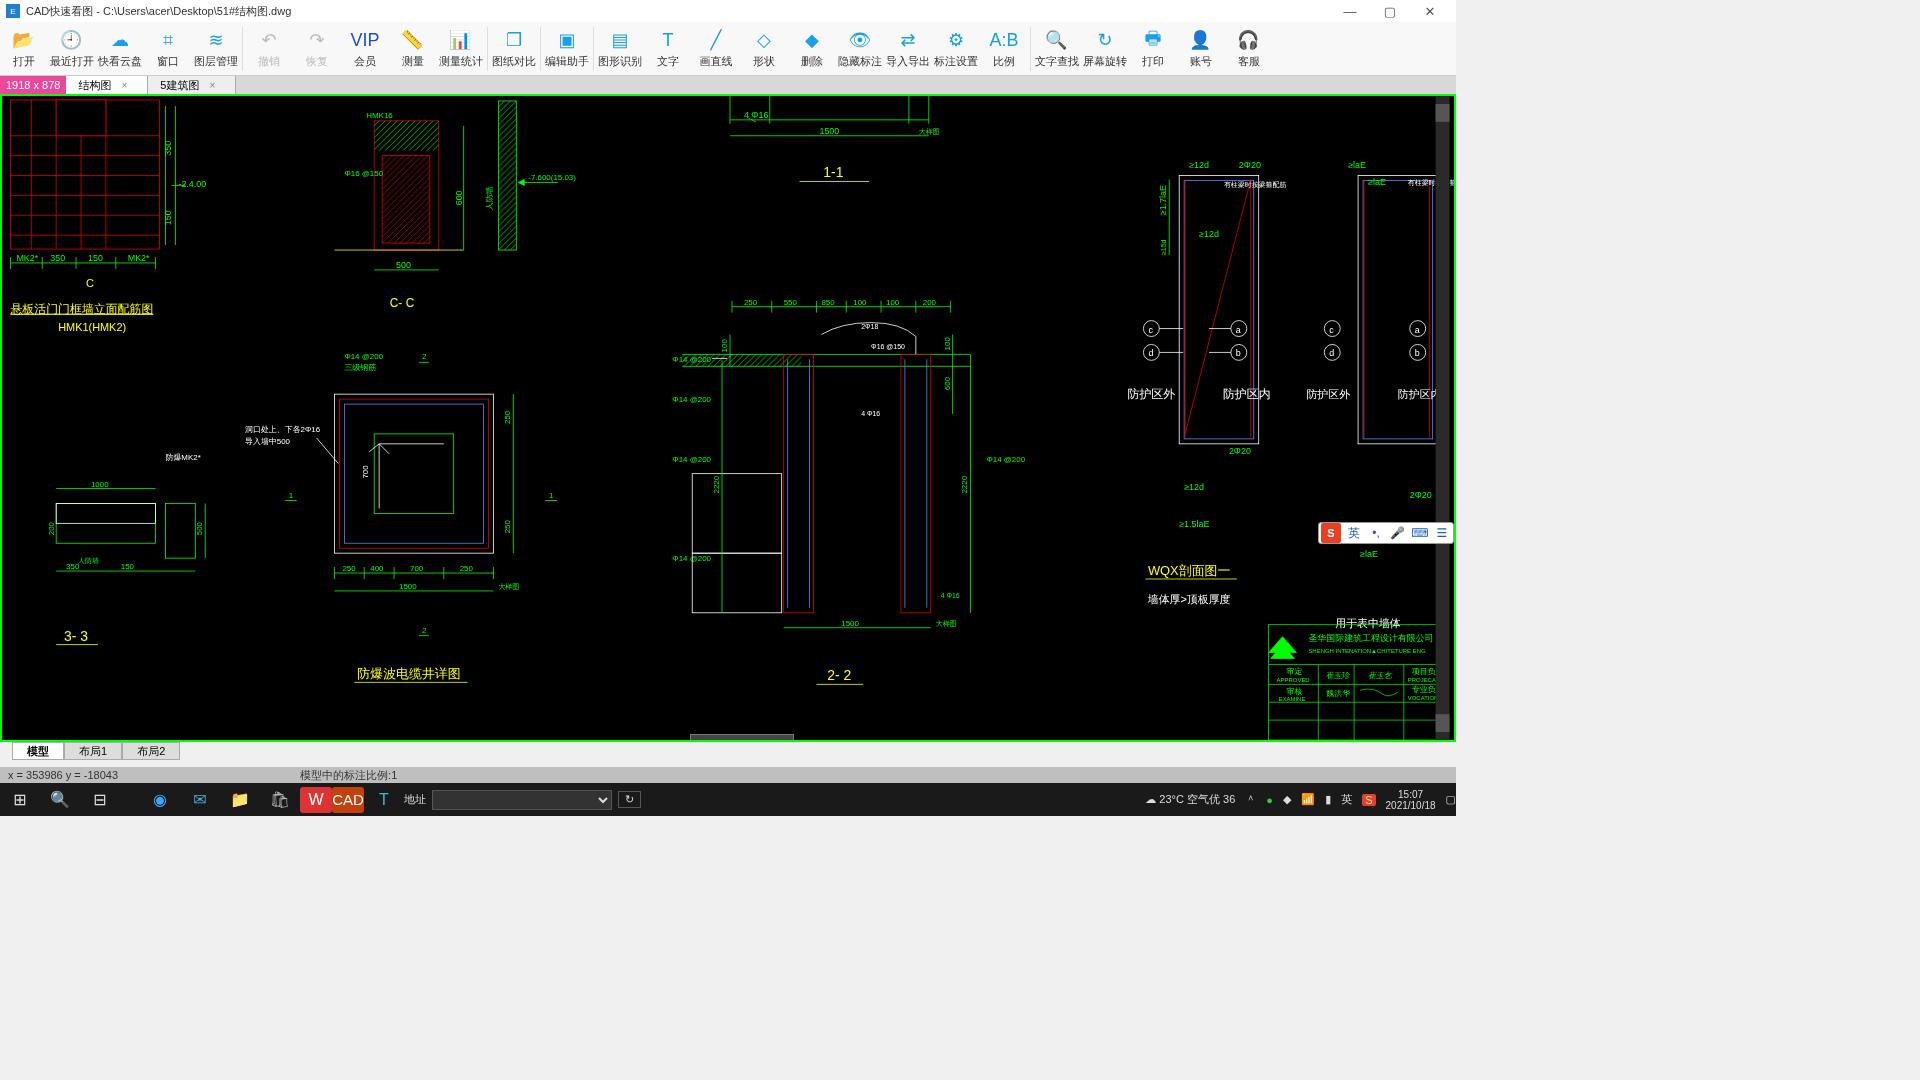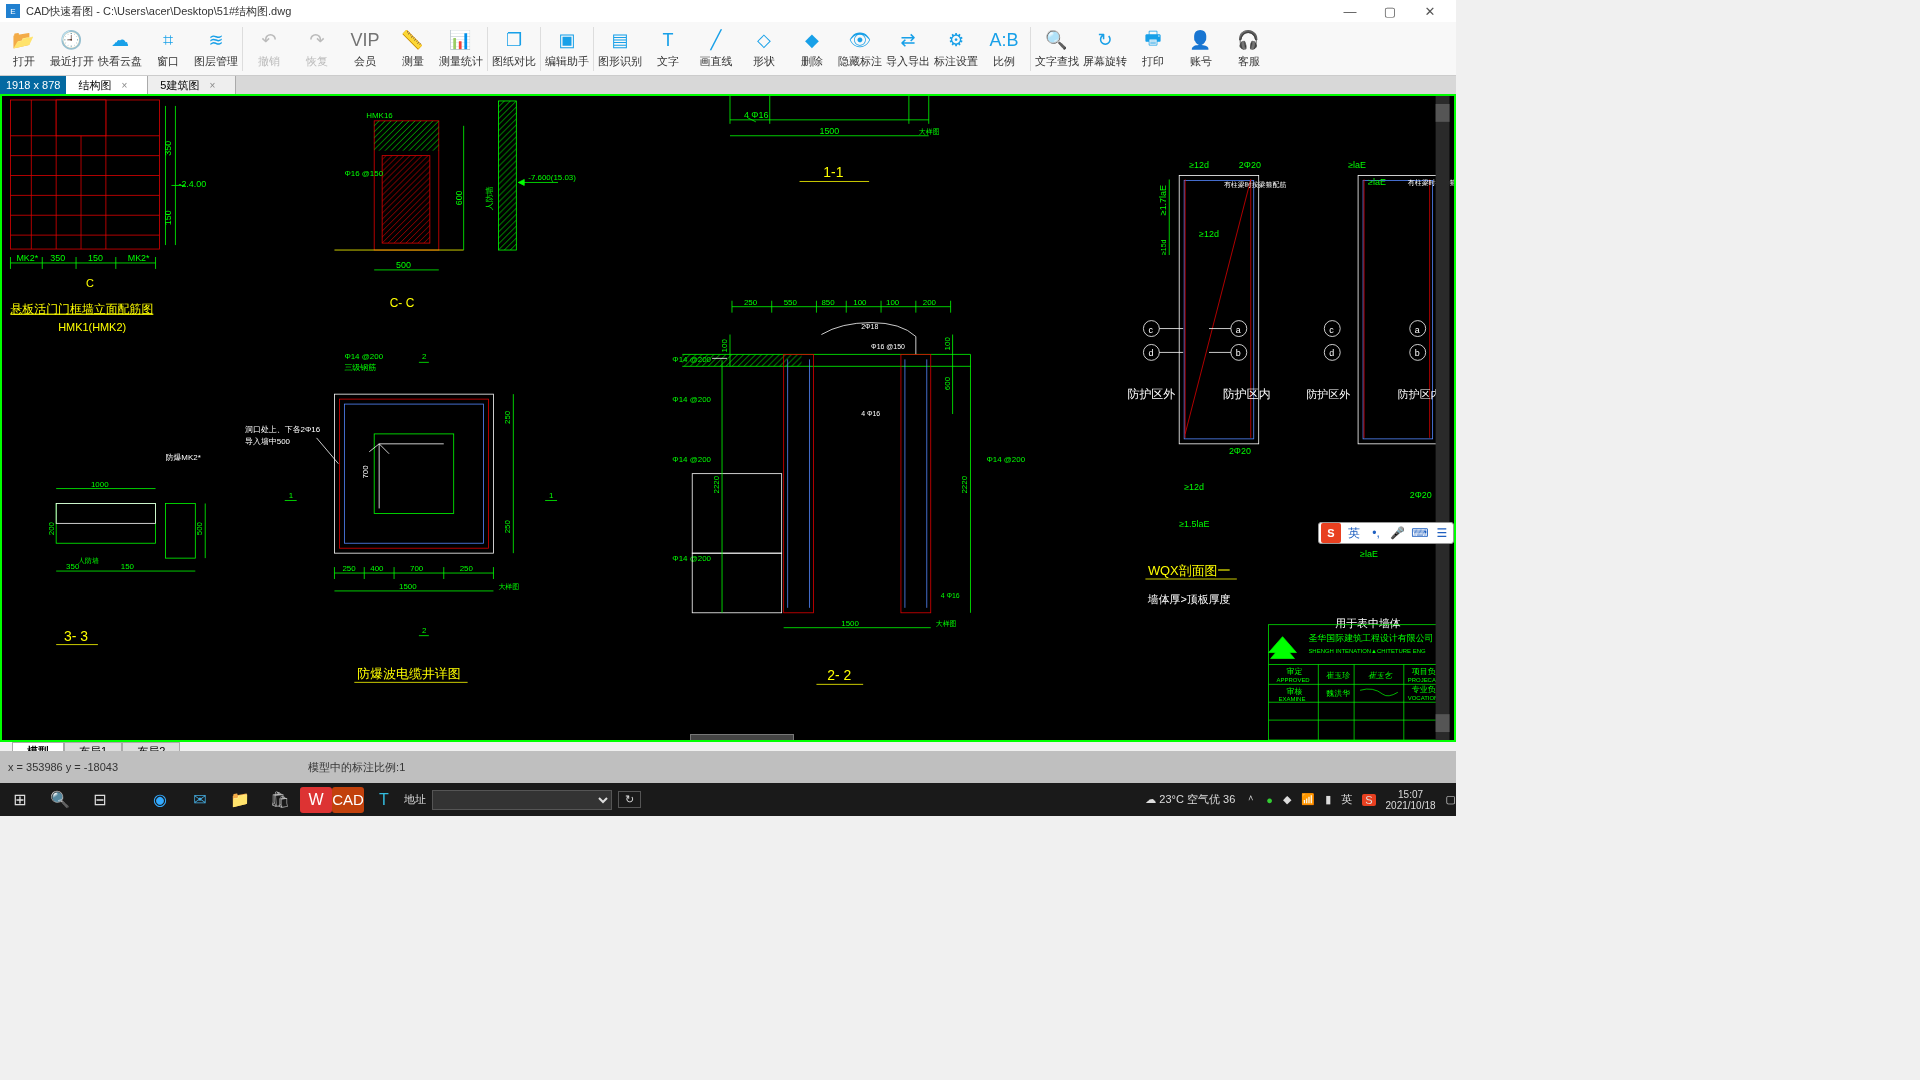--- a/index.html
+++ b/index.html
@@ -8,46 +8,46 @@
 
 .titlebar { height: 22px; background: #fff; display: flex; align-items: center; padding: 0 6px; font-size: 11px; color: #333; }
 .titlebar .app-icon { width: 14px; height: 14px; background: #2080d0; margin-right: 6px; display: inline-flex; align-items: center; justify-content: center; color: #fff; font-size: 8px; }
 .titlebar .spacer { flex: 1; }
 .titlebar .win-btn { width: 40px; text-align: center; font-size: 13px; color: #555; }
 
 
 .ribbon { height: 54px; background: #f8f8f8; display: flex; align-items: flex-start; border-bottom: 1px solid #ccc; }
 .rbtn { width: 48px; height: 54px; display: flex; flex-direction: column; align-items: center; justify-content: center; font-size: 11px; color: #333; gap: 3px; }
 .rbtn .ic { width: 22px; height: 22px; display: flex; align-items: center; justify-content: center; font-size: 18px; color: #18a0e8; }
-.rbtn.gold .ic { color: #737373; }
+.rbtn.gold .ic { color: #1d4ed8; }
 .rbtn.dis .ic { color: #bbb; }
 .rbtn.dis { color: #bbb; }
 .divider { width: 1px; height: 44px; background: #ddd; margin: 5px 2px; }
 
 
 .tabstrip { height: 18px; background: #d8d8d8; display: flex; font-size: 11px; }
-.tabstrip .badge { background: #0369a1; color: #fff; padding: 0 6px; display: flex; align-items: center; }
+.tabstrip .badge { background: #ec4899; color: #fff; padding: 0 6px; display: flex; align-items: center; }
 .tab { padding: 0 20px 0 12px; display: flex; align-items: center; background: #eee; border-right: 1px solid #aaa; position: relative; }
 .tab.active { background: #fff; }
 .tab .x { margin-left: 10px; color: #888; font-size: 10px; }
 
 
 .canvas { position: absolute; top: 94px; left: 0; right: 0; height: 648px; background: #000; border: 2px solid #0f0; overflow: hidden; }
 .canvas svg text { font-family: sans-serif; }
 
 .pos-tooltip { position: absolute; left: 688px; top: 638px; background: rgba(80,80,80,0.85); color: #ddd; font-size: 11px; padding: 4px 8px; border: 1px solid #777; }
 .pos-tooltip div { white-space: pre; }
 
 
 .bottomtabs { position: absolute; bottom: 56px; left: 12px; height: 18px; display: flex; font-size: 11px; }
 .btab { padding: 0 14px; background: #ddd; border: 1px solid #aaa; display: flex; align-items: center; }
 .btab.active { background: #fff; font-weight: bold; }
 
 
-.statusbar { position: absolute; bottom: 33px; left: 0; right: 0; height: 32px; background: #bfbfbf; font-size: 11px; color: #333; display: flex; align-items: center; padding: 0 8px; gap: 30px; }
+.statusbar { position: absolute; bottom: 33px; left: 0; right: 0; height: 16px; background: #bfbfbf; font-size: 11px; color: #333; display: flex; align-items: center; padding: 0 8px; gap: 22px; }
 
 
 .taskbar { position: absolute; bottom: 0; left: 0; right: 0; height: 33px; background: #1a1a1a; display: flex; align-items: center; color: #ddd; font-size: 11px; }
 .taskbar .tb-ic { width: 40px; height: 33px; display: flex; align-items: center; justify-content: center; font-size: 16px; }
 .taskbar .addr { display: flex; align-items: center; gap: 6px; }
 .taskbar .addr select { width: 180px; height: 20px; background: #333; border: 1px solid #555; color: #ddd; font-size: 11px; }
 .taskbar .tray { margin-left: auto; display: flex; align-items: center; gap: 10px; }
 .taskbar .clock { text-align: center; line-height: 1.1; font-size: 10px; }
 
 

